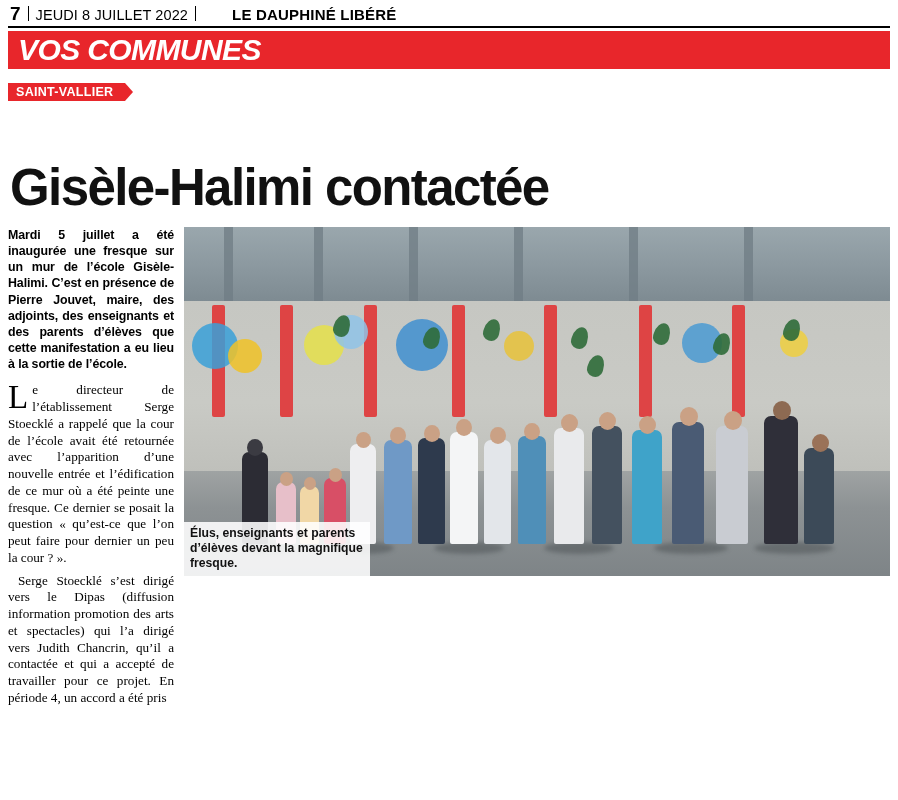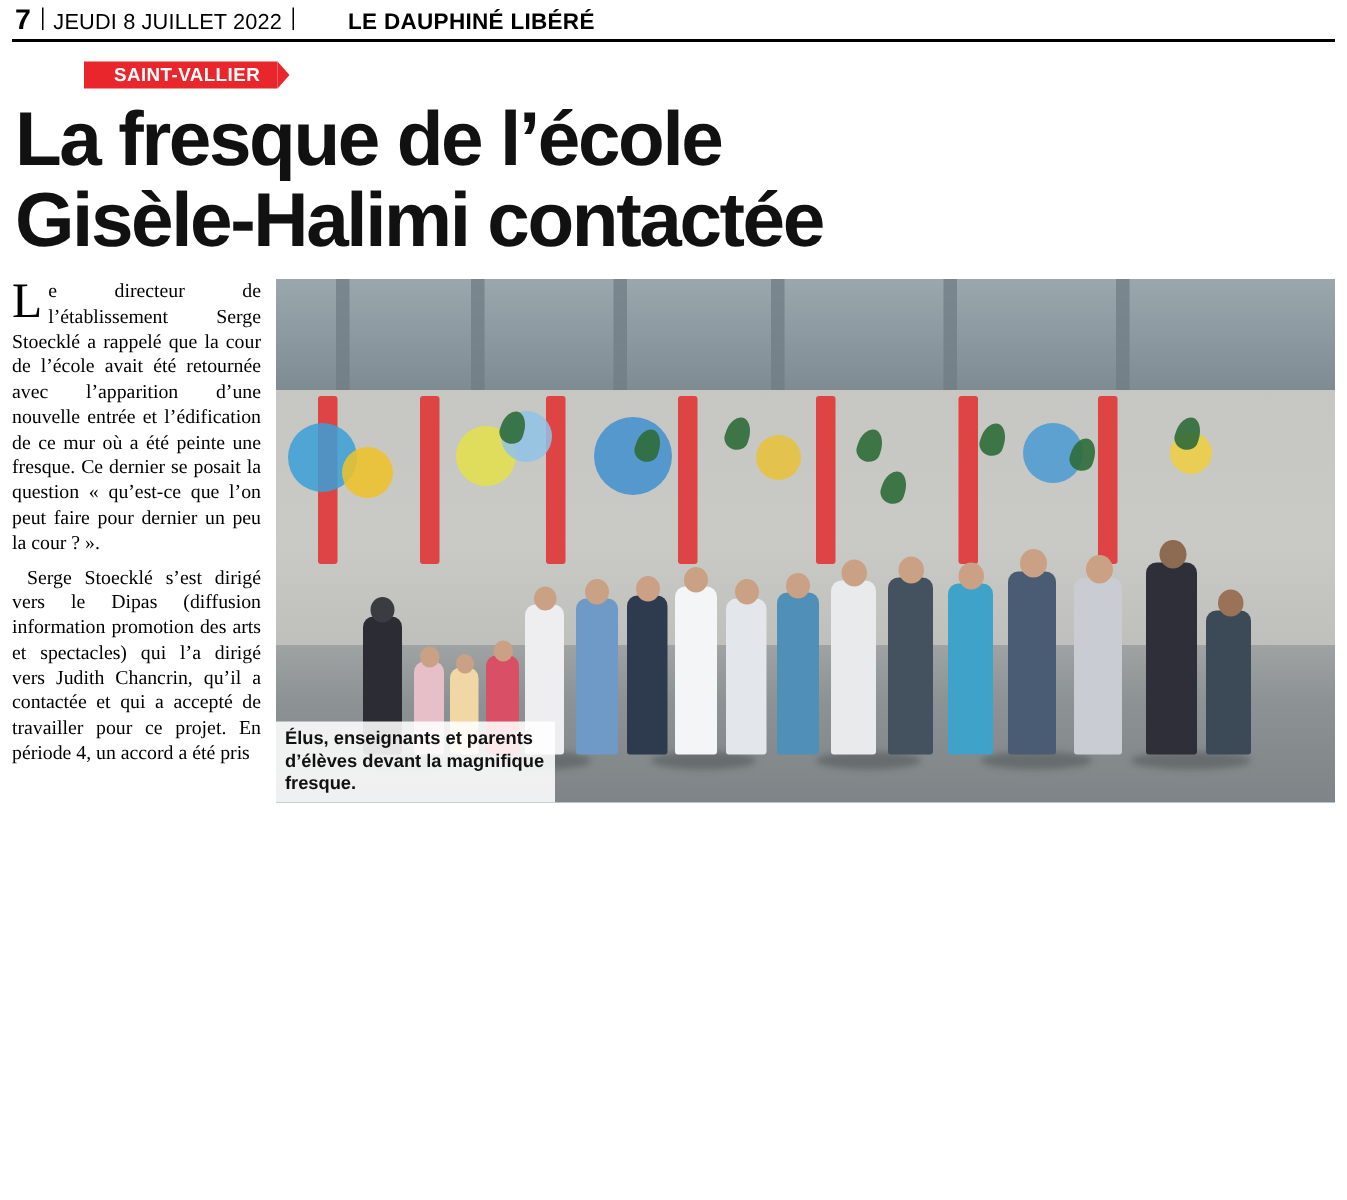--- a/index.html
+++ b/index.html
@@ -83,23 +83,22 @@
     height: 18px;
   }
   .commune-tag {
     display: inline-block;
     background: #e8262b;
     color: #fff;
     font-family: "Liberation Sans", sans-serif;
     font-weight: bold;
     font-size: 12.5px;
     letter-spacing: 0.3px;
-    padding: 2px 12px 2px 20px;
-    position: relative;
-    margin-left: 48px;
+    padding: 2px 12px 2px 8px;
+    position: relative;
   }
   .commune-tag::after {
     content: "";
     position: absolute;
     right: -8px;
     top: 0;
     border-top: 9.5px solid transparent;
     border-bottom: 9.5px solid transparent;
     border-left: 8px solid #e8262b;
   }
@@ -247,33 +246,37 @@
 <div class="page">
 
   <div class="masthead">
     <span class="pagenum">7</span>
     <span class="rule"></span>
     <span class="date">JEUDI 8 JUILLET 2022</span>
     <span class="rule"></span>
     <span class="paper">LE DAUPHINÉ LIBÉRÉ</span>
   </div>
 
+  <div class="section-banner">
+    <span class="section-title">VOS COMMUNES</span>
+  </div>
 
   <div class="tag-row">
     <span class="commune-tag">SAINT-VALLIER</span>
   </div>
 
   <h1 class="headline">
-    <span>La fresque de l’école</span><br>
+    <br>
     <span>Gisèle-Halimi contactée</span>
   </h1>
 
   <div class="content">
 
     <div class="lead-col">
+      <p class="lead-para">Mardi 5 juillet a été inaugurée une fresque sur un mur de l’école Gisèle-Halimi. C’est en présence de Pierre Jouvet, maire, des adjoints, des enseignants et des parents d’élèves que cette manifestation a eu lieu à la sortie de l’école.</p>
       <p class="body-para first"><span class="dropcap">L</span><span>e directeur de l’établissement Serge Stoecklé a rappelé que la cour de l’école avait été retournée avec l’apparition d’une nouvelle entrée et l’édification de ce mur où a été peinte une fresque. Ce dernier se posait la question « qu’est-ce que l’on peut faire pour dernier un peu la cour ? ».</span></p>
       <p class="body-para">Serge Stoecklé s’est dirigé vers le Dipas (diffusion information promotion des arts et spectacles) qui l’a dirigé vers Judith Chancrin, qu’il a contactée et qui a accepté de travailler pour ce projet. En période 4, un accord a été pris</p>
     </div>
 
     <div class="photo-col">
       <div class="photo">
         <div class="ceiling"></div>
         <div class="beam" style="left:40px"></div>
         <div class="beam" style="left:130px"></div>
         <div class="beam" style="left:225px"></div>

